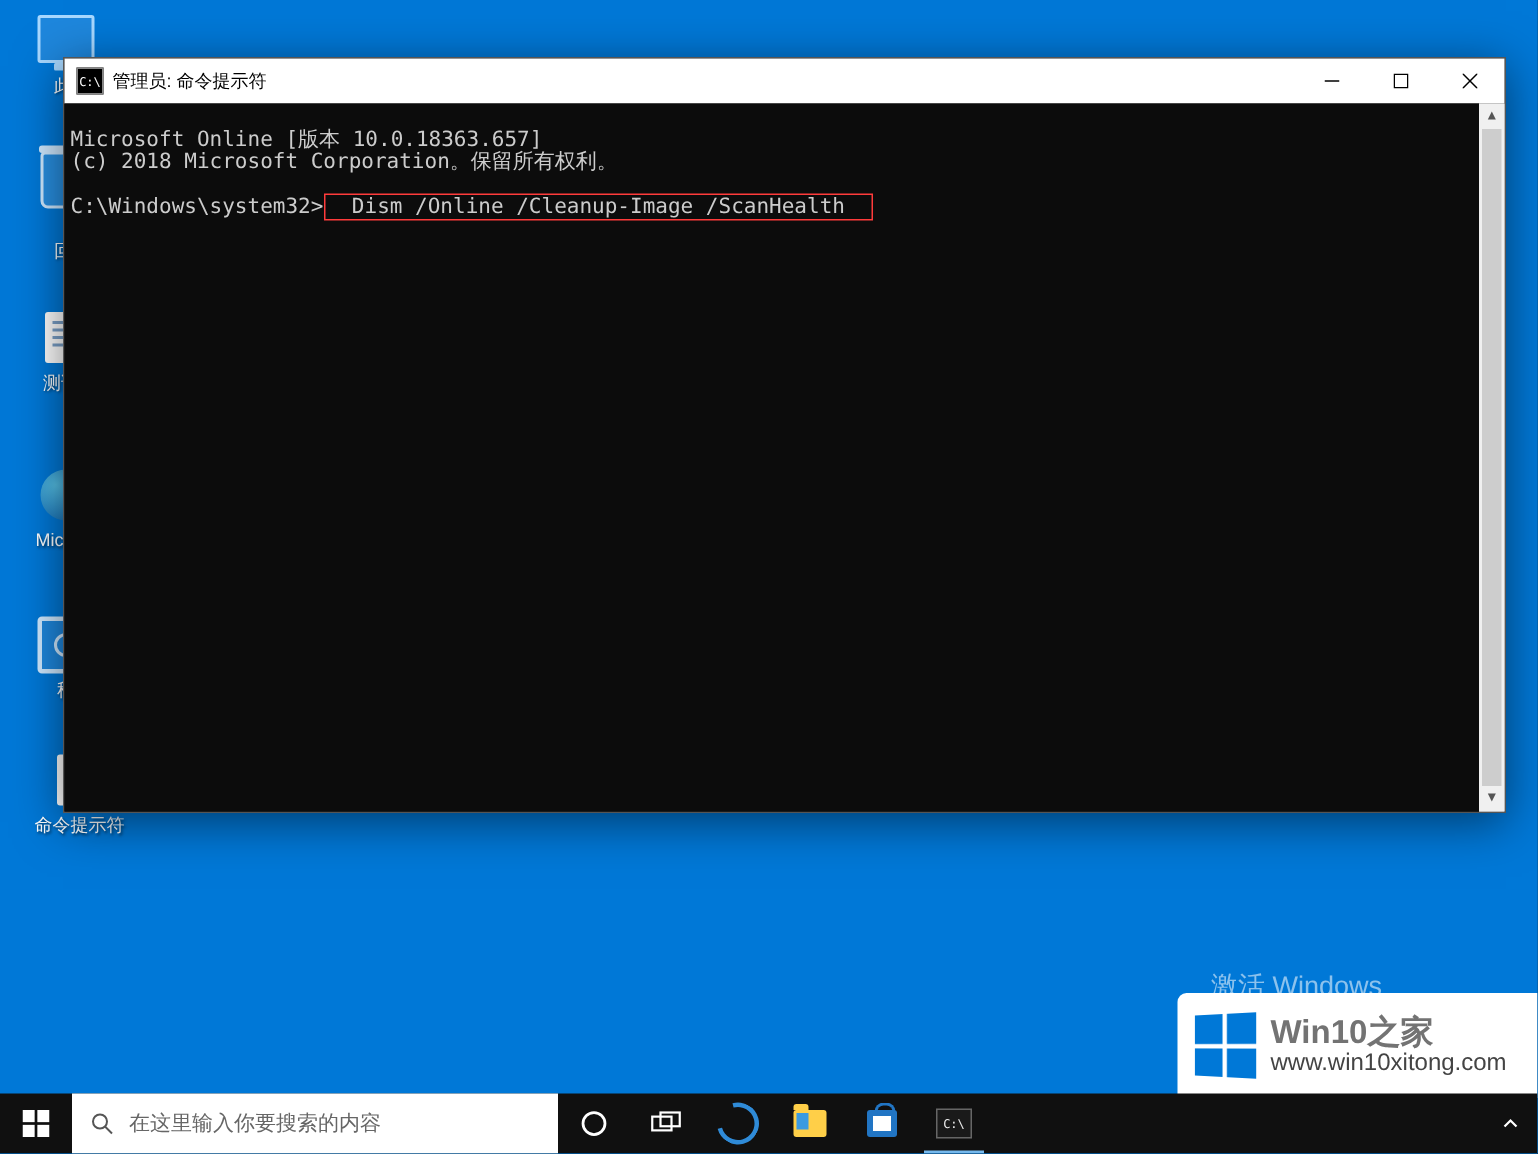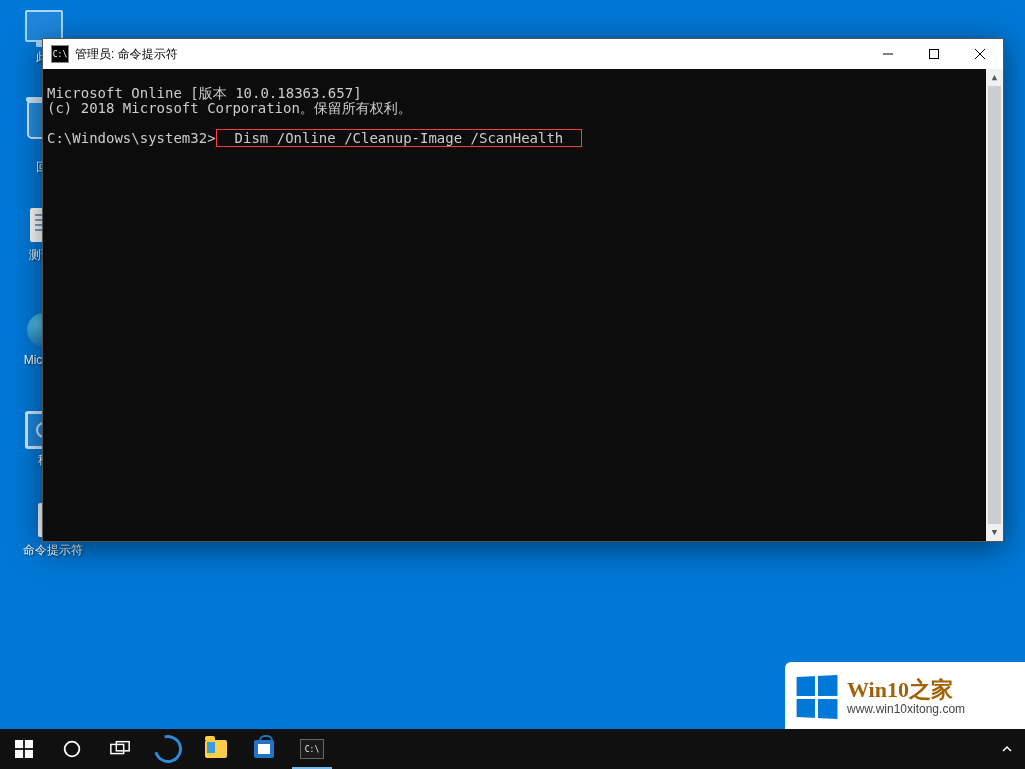--- a/index.html
+++ b/index.html
@@ -133,22 +133,22 @@
     padding:4px 10px;
     box-sizing:border-box;
     gap:10px;
   }
   .logo-box .winlogo {
     width:42px;height:42px;display:grid;grid-template-columns:1fr 1fr;grid-template-rows:1fr 1fr;gap:3px;
     transform: perspective(100px) rotateY(-14deg);
   }
   .logo-box .winlogo div{background:#0078d7;}
   .logo-box .txt{display:flex;flex-direction:column;line-height:1.1;}
-  .logo-box .txt .big{font-size:22px;font-weight:600;color:#a16207;font-family:Liberation Serif, serif;}
-  .logo-box .txt .small{font-size:12px;color:#444;}
+  .logo-box .txt .big{font-size:22px;font-weight:600;color:#737373;}
+  .logo-box .txt .small{font-size:16px;color:#444;}
   
   .taskbar {
     position:absolute;
     left:0;right:0;bottom:0;
     height:40px;
     background:#101010;
     display:flex;
     align-items:stretch;
     color:#fff;
   }
@@ -273,20 +273,21 @@
 <span>C:\Windows\system32&gt;</span><span class="hl">Dism /Online /Cleanup-Image /ScanHealth</span></span>
       <div class="cmd-scroll">
         <div class="arrow">▲</div>
         <div class="track"><div class="thumb"></div></div>
         <div class="arrow">▼</div>
       </div>
     </div>
   </div>
 
   <div class="activate">
+    <div class="t1">激活 Windows</div>
     <div>转到"设置"以激活 Windows。</div>
   </div>
 
   <div class="logo-box">
     <div class="winlogo">
         <div></div>
         <div></div>
         <div></div>
         <div></div>
       </div>
@@ -298,20 +299,27 @@
 
   <div class="taskbar">
     <div class="tb-btn start">
       <svg viewBox="0 0 20 20">
           <rect x="0" y="0" width="9" height="9" fill="#fff"></rect>
           <rect x="11" y="0" width="9" height="9" fill="#fff"></rect>
           <rect x="0" y="11" width="9" height="9" fill="#fff"></rect>
           <rect x="11" y="11" width="9" height="9" fill="#fff"></rect>
         </svg>
     </div>
+    <div class="search">
+      <svg viewBox="0 0 24 24">
+          <circle cx="10" cy="10" r="7"></circle>
+          <line x1="15" y1="15" x2="22" y2="22"></line>
+        </svg>
+      <span>在这里输入你要搜索的内容</span>
+    </div>
     <div class="tb-btn">
       <svg class="tb-svg" viewBox="0 0 24 24" fill="none" stroke="#fff" stroke-width="2">
           <circle cx="12" cy="12" r="8"></circle>
         </svg>
     </div>
     <div class="tb-btn">
       <svg class="tb-svg" viewBox="0 0 24 24" fill="none" stroke="#fff" stroke-width="1.6">
           <rect x="2" y="7" width="14" height="10"></rect>
           <rect x="8" y="4" width="14" height="10"></rect>
         </svg>

